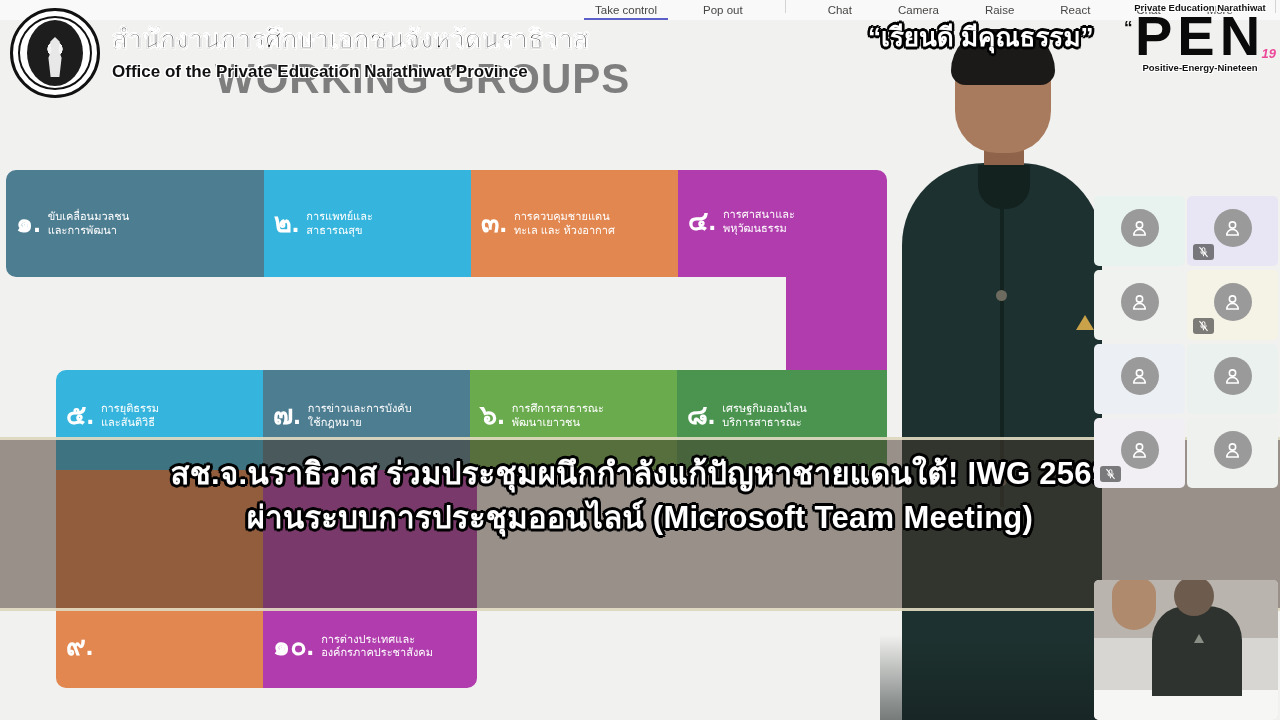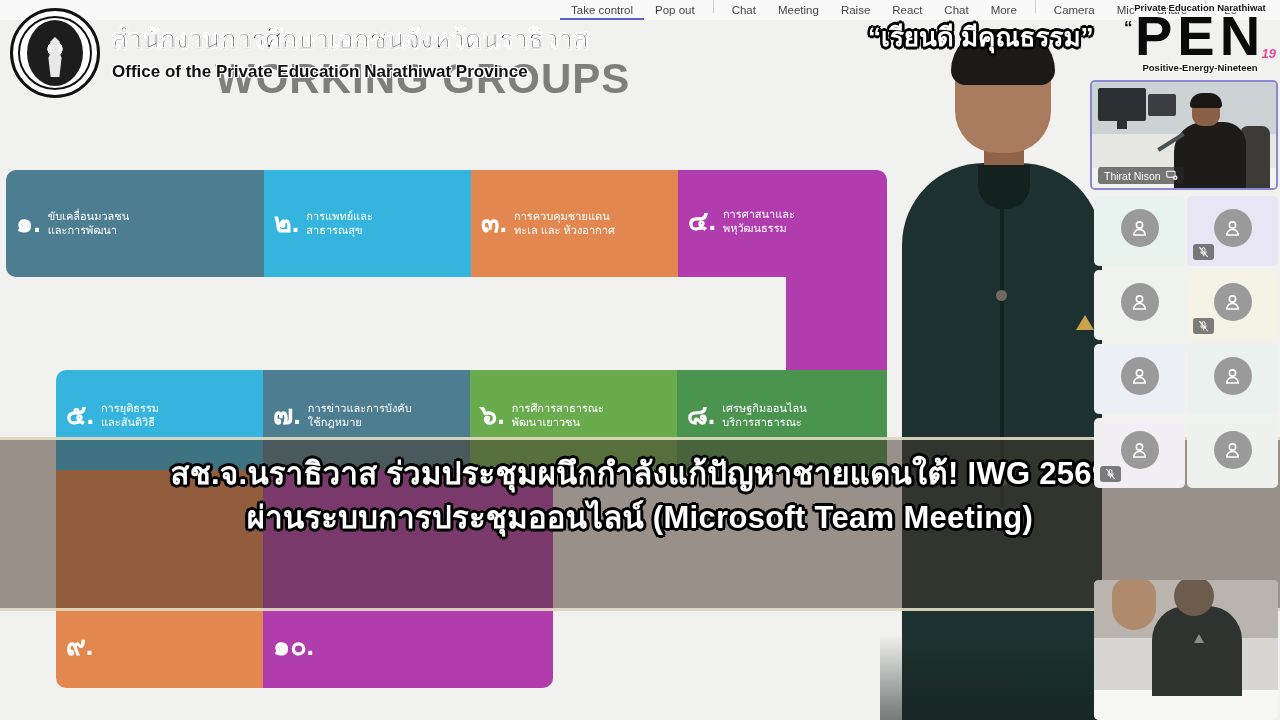--- a/index.html
+++ b/index.html
@@ -66,21 +66,21 @@
   #wg6 { left:263px; top:370px; width:207px; height:100px;
          background:#4d7d91; }
   #wg7 { left:470px; top:370px; width:207px; height:100px;
          background:#6aab4e; }
   #wg8 { left:677px; top:370px; width:210px; height:100px;
          background:#4a9450; }
 
   
   #wg9  { left:56px;  top:470px; width:207px; height:218px;
           background:#e2874f; border-radius:0 0 0 10px; }
-  #wg10 { left:263px; top:470px; width:290px; height:218px;
+  #wg10 { left:263px; top:470px; width:214px; height:218px;
           background:#b03cad; border-radius:0 0 10px 0; }
 
   .wg-bottom { align-items:flex-end; padding-bottom:28px; }
 
   
   #presenter {
     position:absolute; left:880px; top:35px; width:230px; height:685px;
   }
   #p-head {
     position:absolute; left:75px; top:0; width:96px; height:118px;
@@ -233,20 +233,21 @@
     white-space:nowrap;
   }
 
   
   #toolbar {
     position:absolute; left:0; top:0; width:1280px; height:20px;
     background:rgba(250,250,250,.92);
     display:flex; 
     z-index:25;
     overflow:hidden;
+    gap:24px;
   }
   #toolbar .spacer-l { width:560px; flex:none; }
   .tb-item {
     font-size:11.5px; color:#484644;
     padding:0 11px;
     white-space:nowrap;
     cursor:pointer;
     line-height:20px;
   }
   .tb-sep {
@@ -440,20 +441,22 @@
       <span class="num">๘.</span>
       <span class="lbl">เศรษฐกิมออนไลน
 บริการสาธารณะ</span>
     </div>
 
     <div class="wg wg-bottom" id="wg9" style="background: rgb(226, 135, 79);">
       <span class="num">๙.</span>
     </div>
     <div class="wg wg-bottom" id="wg10" style="background: rgb(176, 60, 173);">
       <span class="num">๑๐.</span>
+      <span class="lbl">การต่างประเทศและ
+องค์กรภาคประชาสังคม</span>
     </div>
   </div>
 
   <div id="ghost-col">
     <div class="g-tile" id="gt1">
       <span class="av">
         <svg width="20" height="20" viewBox="0 0 24 24" fill="none" stroke="#fff" stroke-width="1.8">
           <circle cx="12" cy="8" r="3.6"></circle>
             <path d="M5.5 19.5a6.5 6.5 0 0113 0z"></path>
         </svg>
@@ -499,43 +502,20 @@
   </div>
 
   <div id="caption-band"></div>
   <div id="caption">
     <span class="cl">สช.จ.นราธิวาส ร่วมประชุมผนึกกำลังแก้ปัญหาชายแดนใต้! IWG 2569</span>
     <span class="cl">ผ่านระบบการประชุมออนไลน์ (Microsoft Team Meeting)</span>
   </div>
 
   <div id="rail">
 
-    <div id="speaker-tile">
-      <div id="sp-wall"></div>
-      <div id="sp-wall2"></div>
-      <div id="sp-desk"></div>
-      <div id="sp-monitor"></div>
-      <div id="sp-monitor-stand"></div>
-      <div id="sp-monitor2"></div>
-      <div id="sp-chair"></div>
-      <div id="sp-person-body"></div>
-      <div id="sp-person-head"></div>
-      <div id="sp-person-hair"></div>
-      <div id="sp-mic-stand"></div>
-      <div id="sp-name">
-        <span>Thirat Nison</span>
-        <span class="share-ic">
-          <svg width="12" height="11" viewBox="0 0 16 14" fill="none" stroke="#fff" stroke-width="1.4">
-            <rect x="1" y="1.2" width="11" height="8" rx="1.2"></rect>
-            <circle cx="12.4" cy="10" r="3" fill="#fff" stroke="none"></circle>
-            <path d="M11.2 10h2.4M12.4 8.8v2.4" stroke="#3a3a3a" stroke-width="1.2"></path>
-          </svg>
-        </span>
-      </div>
-    </div>
 
     <div class="p-tile" id="pt1">
       <span class="av">
         <svg width="21" height="21" viewBox="0 0 24 24" fill="none" stroke="#fff" stroke-width="1.8">
           <circle cx="12" cy="8" r="3.6"></circle>
             <path d="M5.5 19.5a6.5 6.5 0 0113 0z"></path>
         </svg>
       </span>
     </div>
 
@@ -650,21 +630,21 @@
   </div>
 
 </div>
 
 <div id="toolbar">
   <div class="spacer-l"></div>
   <div class="tb-item tb-underline">Take control</div>
   <div class="tb-item">Pop out</div>
   <div class="tb-sep"></div>
   <div class="tb-item">Chat</div>
-  <div class="tb-item">Meeting</div>
+  <div class="tb-item">Camera</div>
   <div class="tb-item">Raise</div>
   <div class="tb-item">React</div>
   <div class="tb-item">Chat</div>
   <div class="tb-item">More</div>
   <div class="tb-sep"></div>
   <div class="tb-item">Camera</div>
   <div class="tb-item">Mic</div>
   <div class="tb-item">Share</div>
   <div class="tb-sep"></div>
   <div class="tb-item">Le</div>

